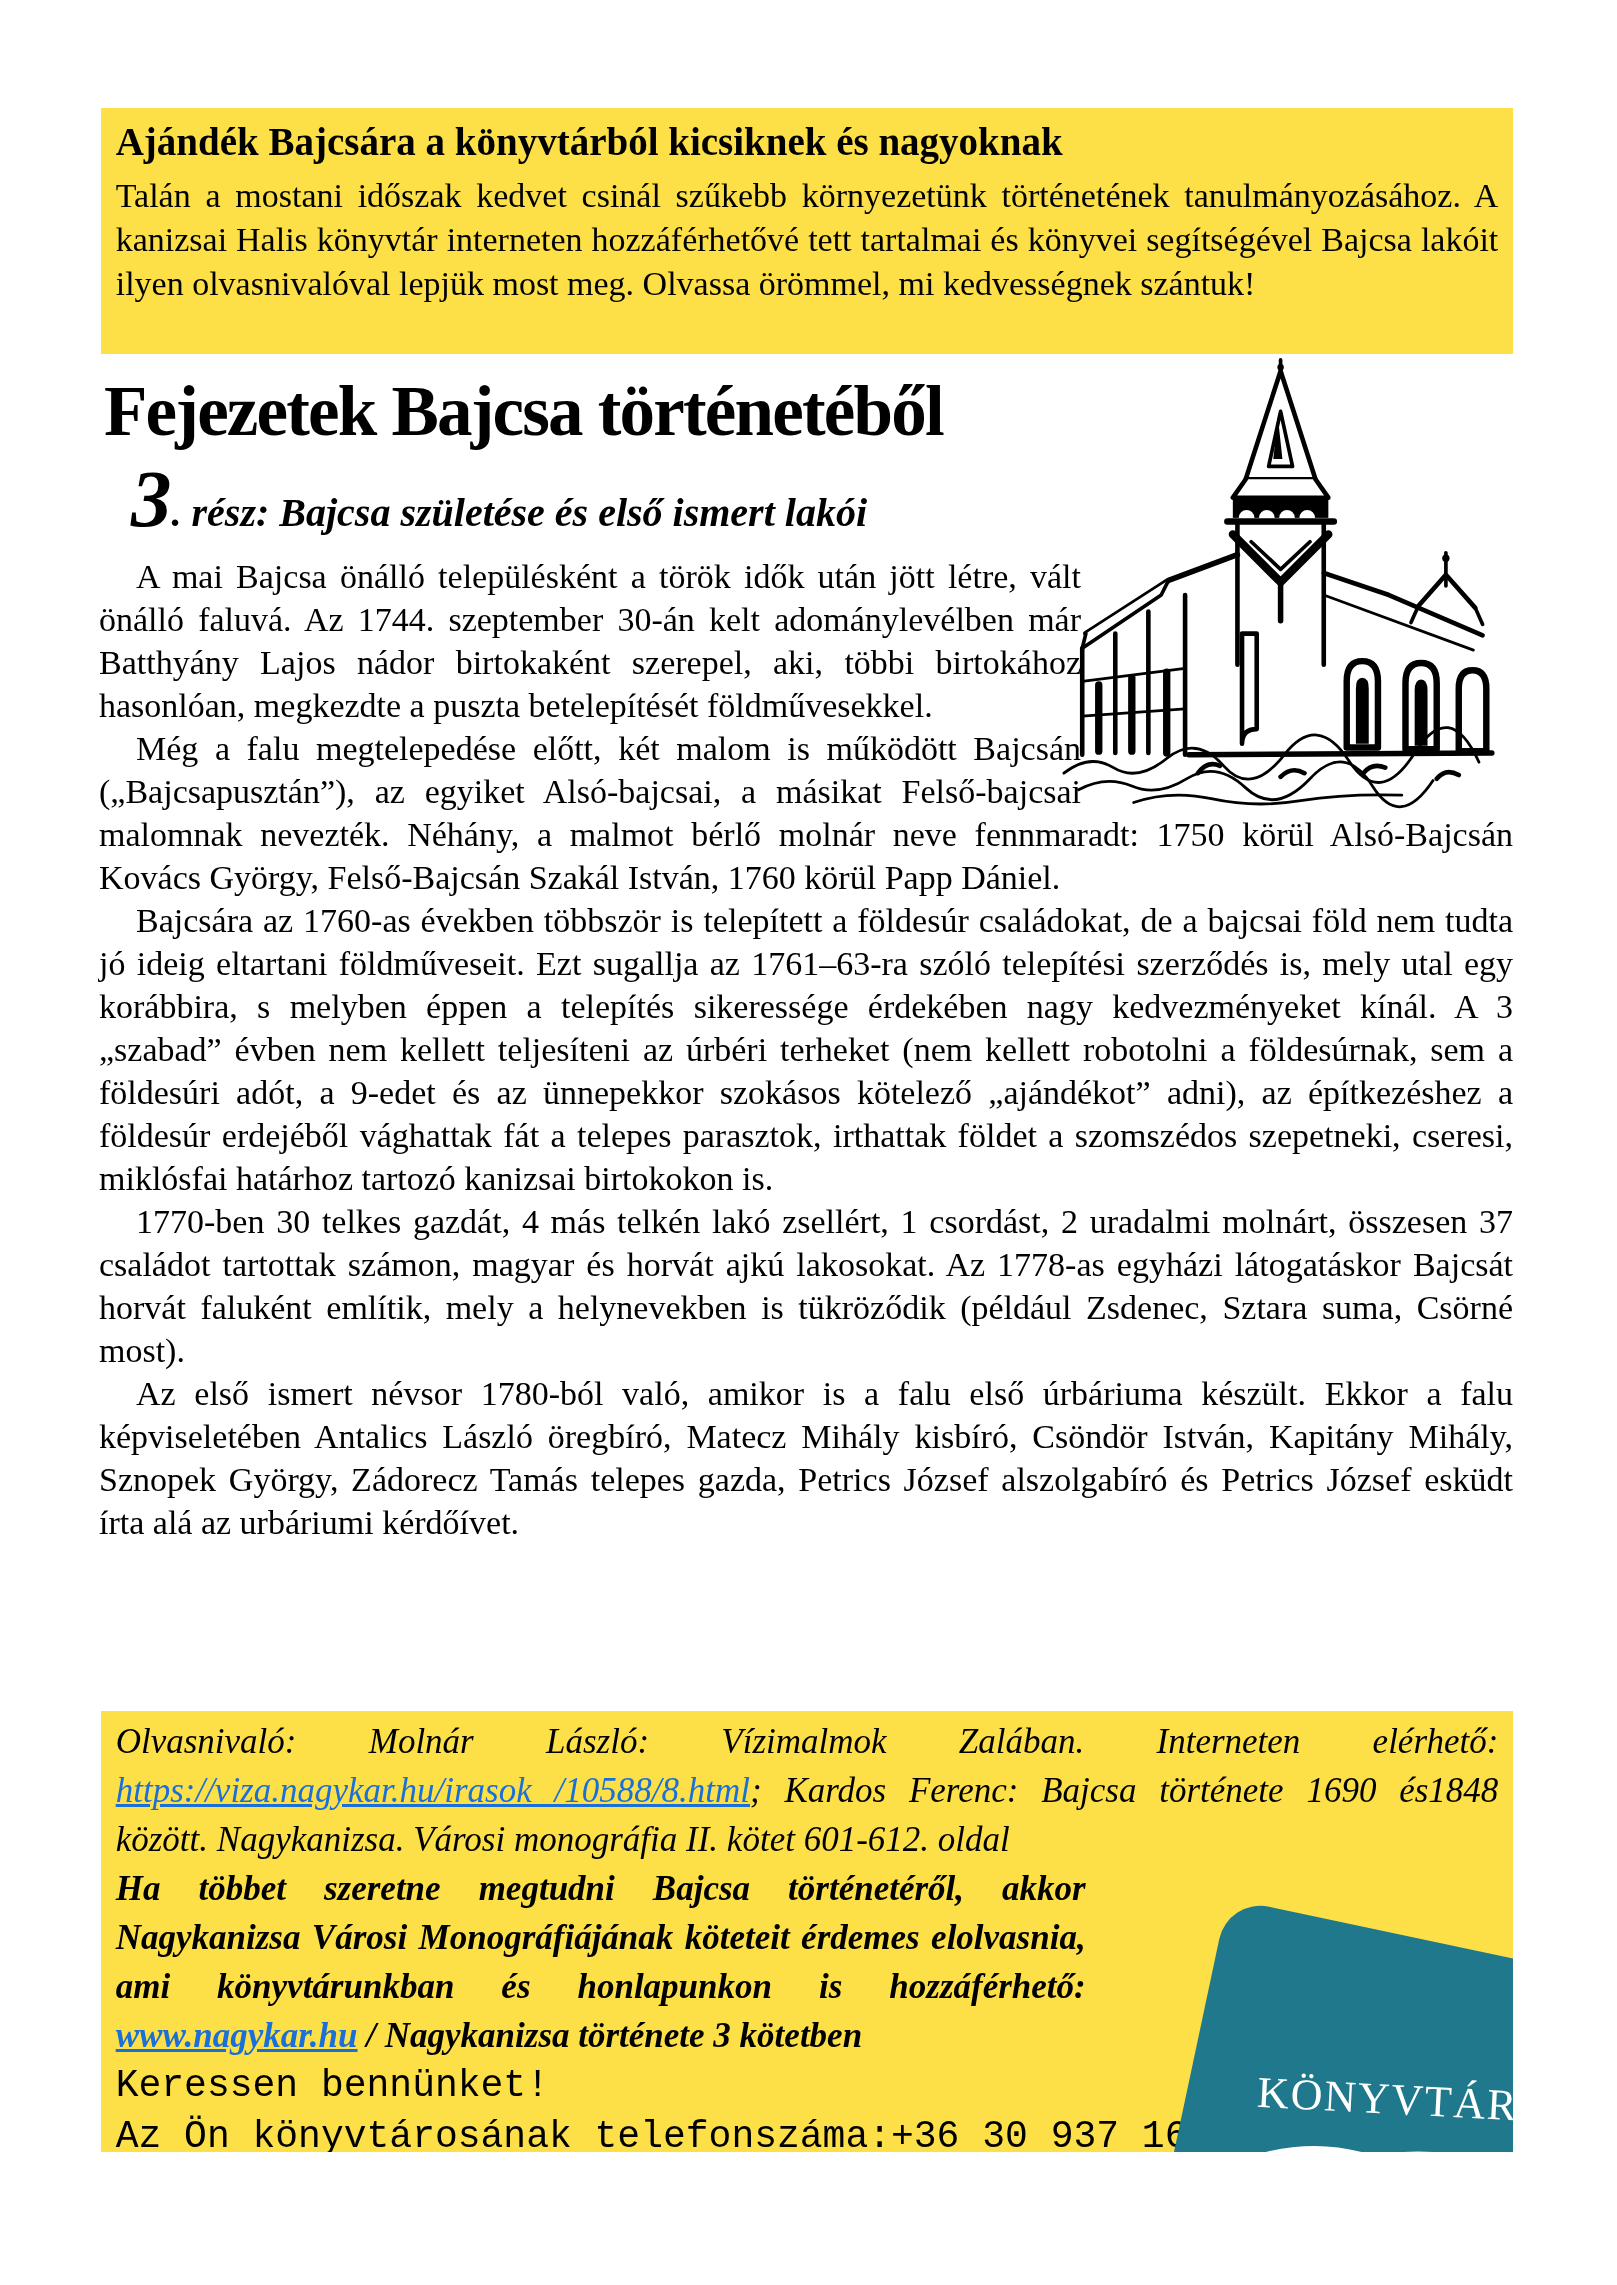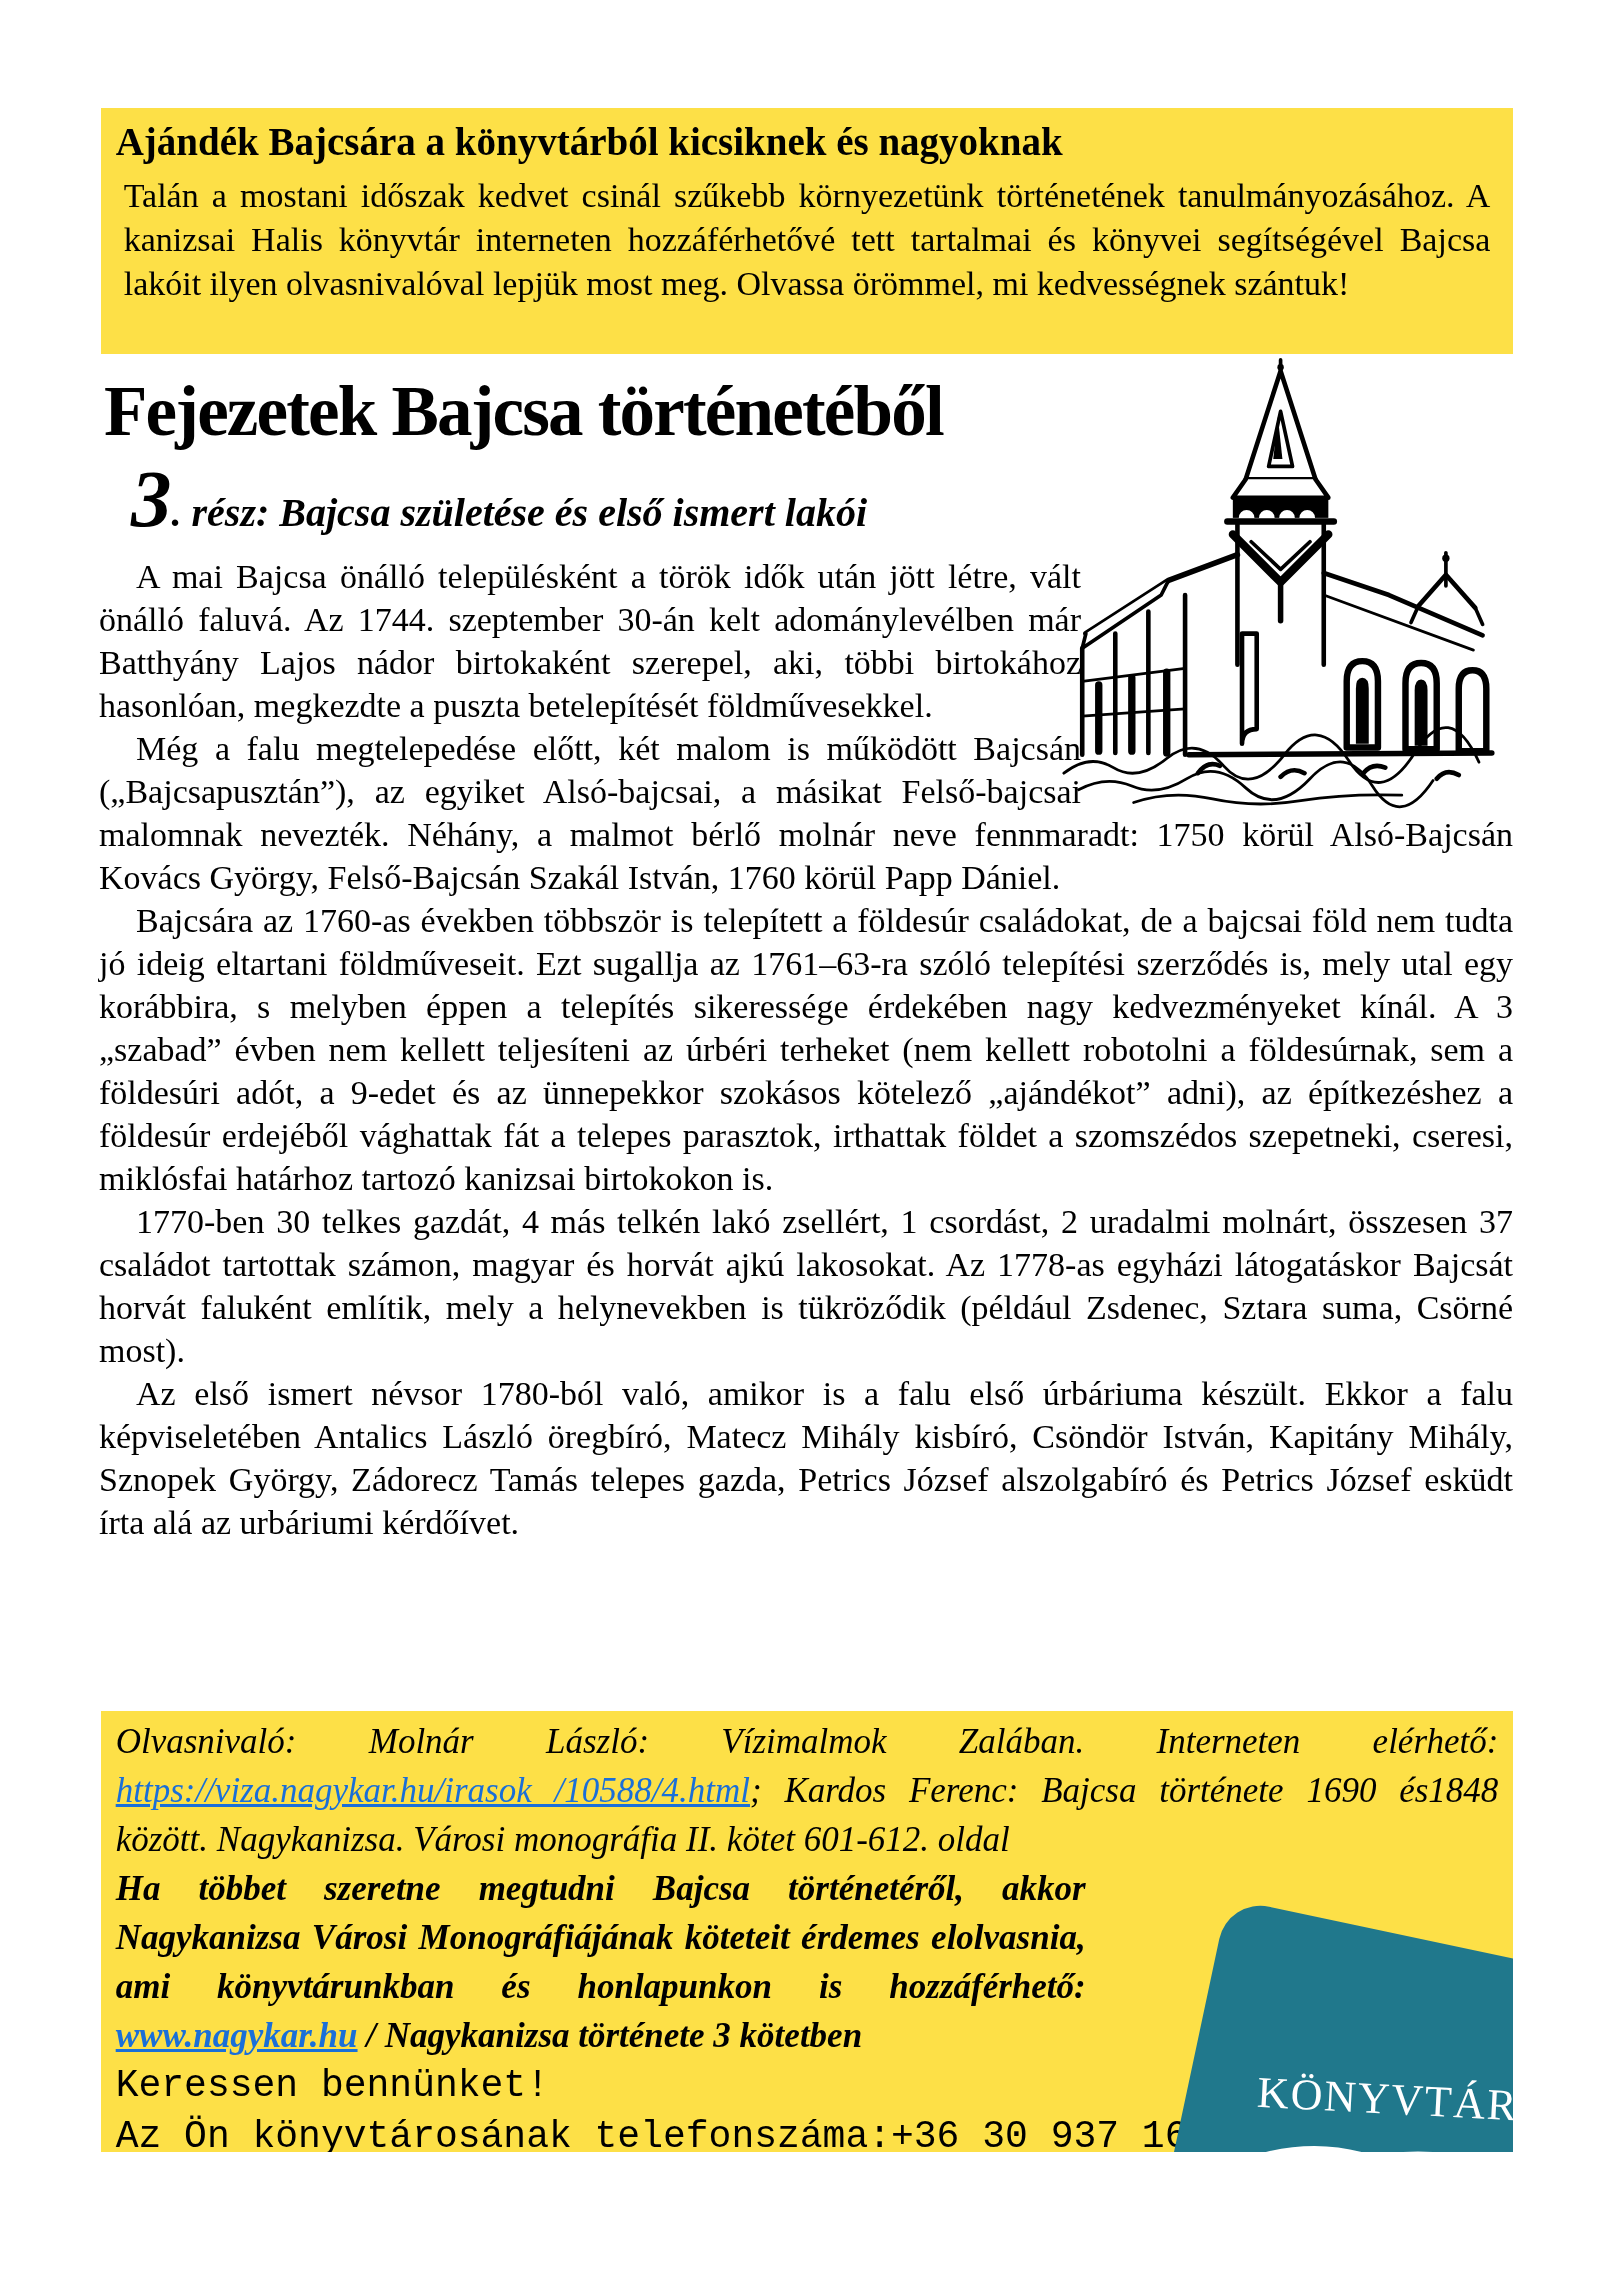--- a/index.html
+++ b/index.html
@@ -5,21 +5,21 @@
   html,body{margin:0;padding:0;}
   body{
     width:1617px;height:2286px;position:relative;background:#ffffff;
     font-family:"Liberation Serif", serif;color:#000;overflow:hidden;
   }
   .gray-box{background:#fde047;box-sizing:border-box;position:absolute;}
 
   
   .header-box{left:101px;top:108px;width:1412px;height:246px;padding:7.3px 14.7px 0 14.7px;}
   .header-title{font-size:39px;font-weight:bold;margin:3.7px 0 9.2px 0;line-height:46px;}
-  .header-para{font-size:34px;line-height:44px;text-align:justify;margin:8px;}
+  .header-para{font-size:34px;line-height:44px;text-align:justify;margin:0;}
 
   
   .main-title{
     position:absolute;left:104px;top:365px;font-size:71px;font-weight:bold;
     letter-spacing:-1.8px;white-space:nowrap;line-height:92px;
   }
   .subtitle{position:absolute;left:107px;top:459px;font-weight:bold;font-style:italic;white-space:nowrap;margin-left:24px;}
   .subtitle-num{font-size:81px;line-height:1;}
   .subtitle-rest{font-size:40px;}
 
@@ -119,21 +119,21 @@
 <div class="body-text">
   <div class="church-spacer"></div>
   <p>A mai Bajcsa önálló településként a török idők után jött létre, vált önálló faluvá. Az 1744. szeptember 30-án kelt adománylevélben már Batthyány Lajos nádor birtokaként szerepel, aki, többi birtokához hasonlóan, megkezdte a puszta betelepítését földművesekkel.</p>
   <p>Még a falu megtelepedése előtt, két malom is működött Bajcsán („Bajcsapusztán”), az egyiket Alsó-bajcsai, a másikat Felső-bajcsai malomnak nevezték. Néhány, a malmot bérlő molnár neve fennmaradt: 1750 körül Alsó-Bajcsán Kovács György, Felső-Bajcsán Szakál István, 1760 körül Papp Dániel.</p>
   <p>Bajcsára az 1760-as években többször is telepített a földesúr családokat, de a bajcsai föld nem tudta jó ideig eltartani földműveseit. Ezt sugallja az 1761–63-ra szóló telepítési szerződés is, mely utal egy korábbira, s melyben éppen a telepítés sikeressége érdekében nagy kedvezményeket kínál. A 3 „szabad” évben nem kellett teljesíteni az úrbéri terheket (nem kellett robotolni a földesúrnak, sem a földesúri adót, a 9-edet és az ünnepekkor szokásos kötelező „ajándékot” adni), az építkezéshez a földesúr erdejéből vághattak fát a telepes parasztok, irthattak földet a szomszédos szepetneki, cseresi, miklósfai határhoz tartozó kanizsai birtokokon is.</p>
   <p>1770-ben 30 telkes gazdát, 4 más telkén lakó zsellért, 1 csordást, 2 uradalmi molnárt, összesen 37 családot tartottak számon, magyar és horvát ajkú lakosokat. Az 1778-as egyházi látogatáskor Bajcsát horvát faluként említik, mely a helynevekben is tükröződik (például Zsdenec, Sztara suma, Csörné most).</p>
   <p>Az első ismert névsor 1780-ból való, amikor is a falu első úrbáriuma készült. Ekkor a falu képviseletében Antalics László öregbíró, Matecz Mihály kisbíró, Csöndör István, Kapitány Mihály, Sznopek György, Zádorecz Tamás telepes gazda, Petrics József alszolgabíró és Petrics József esküdt írta alá az urbáriumi kérdőívet.</p>
 </div>
 
 <div class="gray-box bottom-box">
-  <p class="note"><span>Olvasnivaló: Molnár László: Vízimalmok Zalában. Interneten elérhető: </span><span class="link">https://viza.nagykar.hu/irasok /10588/4.html</span><span>; Kardos Ferenc: Bajcsa története 1690 és1848 között. Nagykanizsa. Városi monográfia II. kötet 601-612. oldal</span></p>
+  <p class="note"><span>Olvasnivaló: Molnár László: Vízimalmok Zalában. Interneten elérhető: </span><span class="link">https://viza.nagykar.hu/irasok /10588/8.html</span><span>; Kardos Ferenc: Bajcsa története 1690 és1848 között. Nagykanizsa. Városi monográfia II. kötet 601-612. oldal</span></p>
   <p class="note note-narrow"><span>Ha többet szeretne megtudni Bajcsa történetéről, akkor Nagykanizsa Városi Monográfiájának köteteit érdemes elolvasnia, ami könyvtárunkban és honlapunkon is hozzáférhető: </span><span class="link">www.nagykar.hu</span><span> / Nagykanizsa története 3 kötetben</span></p>
   <p class="contact">Keressen bennünket!</p>
   <p class="contact">Az Ön könyvtárosának telefonszáma:+36 30 937 1614</p>
 
   <div class="logo-card">
     <div class="logo-text">KÖNYVTÁR</div>
     <svg class="logo-book" width="275" height="42" viewBox="0 0 300 46">
       <path d="M6 34 Q80 4 150 24 Q220 4 294 34 Q220 16 152 36 Q84 16 6 34 Z" fill="#ffffff"></path>
     </svg>
   </div>

